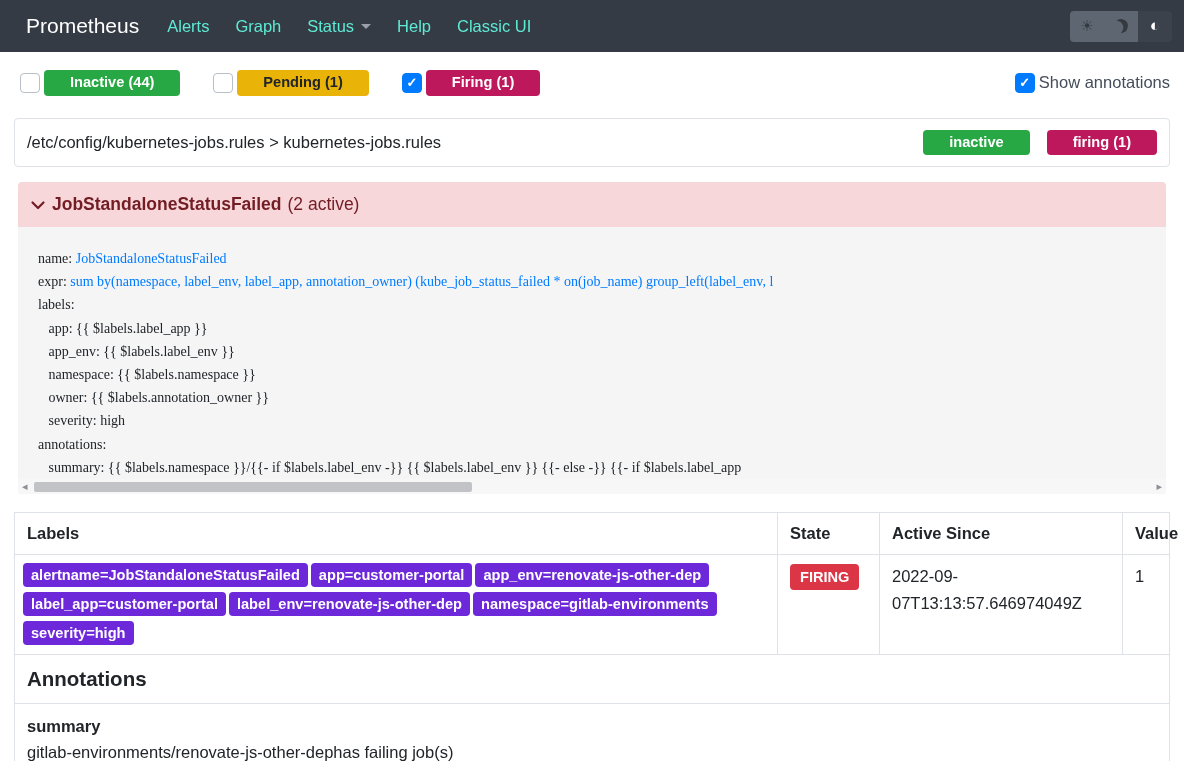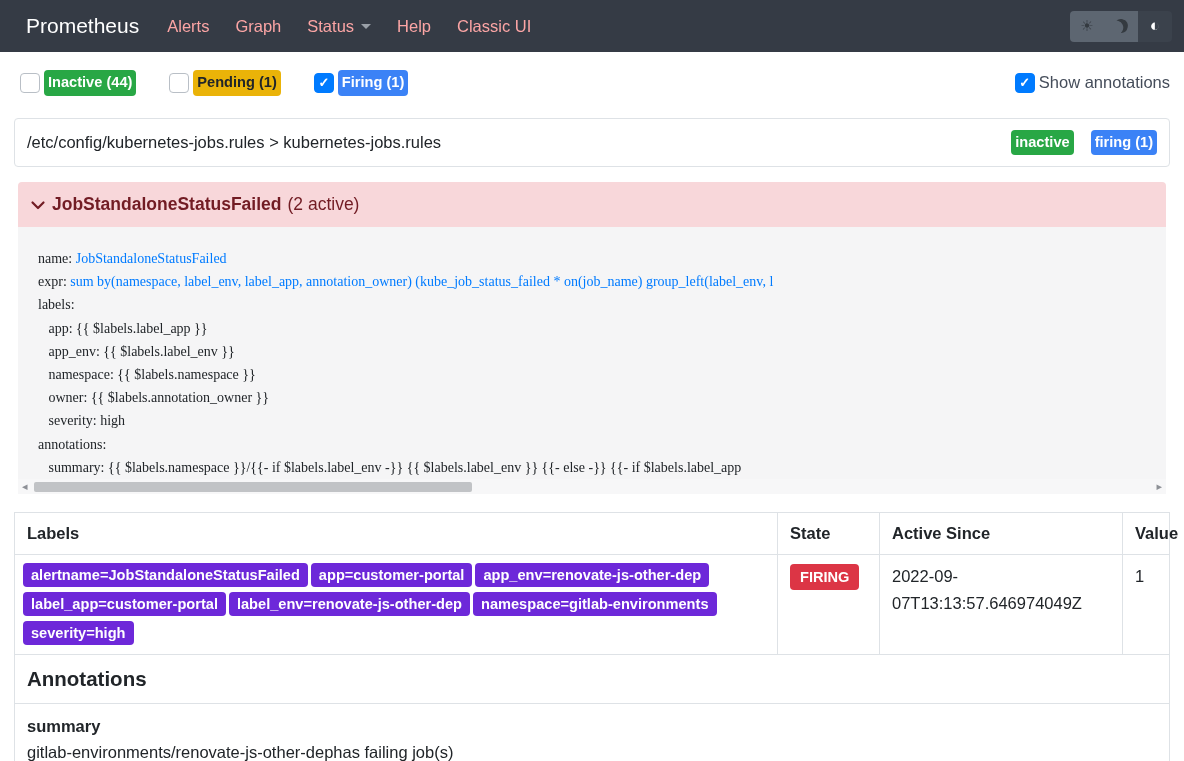--- a/index.html
+++ b/index.html
@@ -2,41 +2,41 @@
 <html><head>
 <meta charset="utf-8">
 <style>
   * { margin:0; padding:0; box-sizing:border-box; }
   html,body { width:1184px; height:761px; overflow:hidden; background:#fff;
     font-family:"Liberation Sans", sans-serif; color:#212529; }
 
   
   .navbar { height:52px; background:#353b45; display:flex; align-items:center; padding:0 12px 0 26px; }
   .brand { color:#fff; font-size:21px; margin-right:15px; cursor:pointer; }
-  .nav-link { color:#fca5a5; font-size:16.5px; padding:8px 13px; cursor:pointer; text-decoration:none; display:inline-flex; align-items:center; }
+  .nav-link { color:#5eead4; font-size:16.5px; padding:8px 13px; cursor:pointer; text-decoration:none; display:inline-flex; align-items:center; }
   .caret { display:inline-block; width:0; height:0; border-top:5px solid #9aa0a8;
     border-left:5px solid transparent; border-right:5px solid transparent; margin-left:7px; }
   .theme-group { margin-left:auto; display:flex; border-radius:4px; overflow:hidden; }
   .theme-btn { width:34px; height:31px; border:0; background:#5d6671; color:#343a40;
     display:flex; align-items:center; justify-content:center; font-size:15px; cursor:pointer; }
   .theme-btn.active { background:#3b424c; color:#fff; font-size:17px; }
   .moon-shape { width:14px; height:14px; border-radius:50%;
     box-shadow: inset -4px 3px 0 0 #343a40; transform:rotate(18deg); }
 
   
   .filters { display:flex; align-items:center; margin:18px 14px 0 20px; }
   .filter-item { display:flex; align-items:center; margin-right:33px; cursor:pointer; }
   .cb { width:20px; height:20px; border:1px solid #b9bfc6; border-radius:4px; background:#fff;
     display:inline-flex; align-items:center; justify-content:center; margin-right:4px; flex:none; cursor:pointer;
     font-size:13px; font-weight:bold; color:#fff; }
   .cb.checked { background:#007bff; border-color:#007bff; }
-  .badge { font-size:14.6px; font-weight:700; padding:4px 4px; border-radius:4px; color:#fff; line-height:1.2; white-space:nowrap; }
+  .badge { font-size:14.6px; font-weight:700; padding:4px 26px; border-radius:4px; color:#fff; line-height:1.2; white-space:nowrap; }
   .bg-success { background:#28a745; }
   .bg-warning { background:#eab308; color:#212529; }
-  .bg-danger  { background:#3b82f6; }
+  .bg-danger  { background:#be185d; }
   .show-annots { margin-left:auto; display:flex; align-items:center; font-size:16.5px; color:#454d5a; cursor:pointer; }
 
   
   .group-card { margin:22px 14px 0; border:1px solid #dee2e6; border-radius:4px;
     padding:11px 12px; display:flex; align-items:center; }
   .group-title { font-size:16.5px; color:#212529; }
   .group-badges { margin-left:auto; display:flex; gap:17px; }
 
   
   .alert-block { margin:15px 18px 0; }

